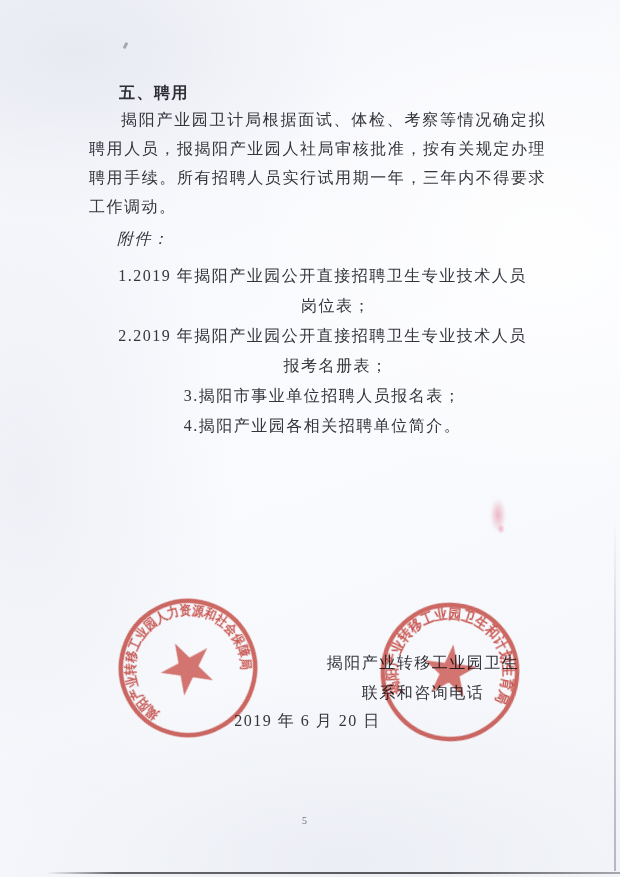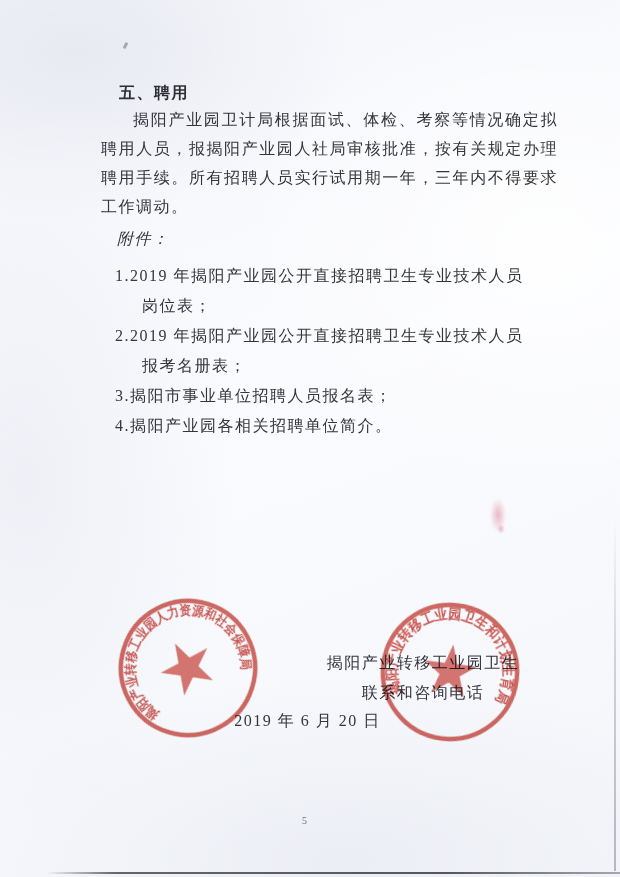--- a/index.html
+++ b/index.html
@@ -11,21 +11,21 @@
   .paper{
     position:absolute;inset:0;
     background:
       radial-gradient(ellipse 420px 260px at 12% 6%, rgba(219,223,234,.55), transparent 65%),
       radial-gradient(ellipse 520px 420px at 88% 28%, rgba(255,255,255,.85), transparent 60%),
       radial-gradient(ellipse 300px 500px at 4% 55%, rgba(223,226,236,.45), transparent 70%),
       radial-gradient(ellipse 640px 280px at 55% 98%, rgba(226,229,238,.5), transparent 65%),
       linear-gradient(160deg,#f5f6fa 0%,#fafbfe 45%,#f4f6fa 100%);
     color:#35363c;
   }
-  .txt{position:absolute;font-size:16px;letter-spacing:1.5px;line-height:29px;}
+  .txt{position:absolute;font-size:16px;letter-spacing:1.5px;line-height:29px;text-align:center;}
   .heading{font-weight:700;color:#2e2f34;}
   .para{text-align:justify;}
   .att-item{padding-left:57px;text-indent:-27px;line-height:30px;}
   .contact-line{line-height:30px;}
   .sig{line-height:30px;text-align:center;}
   .pagenum{font-size:10px;color:#707078;letter-spacing:0;}
   .seal{position:absolute;mix-blend-mode:multiply;opacity:.88;filter:blur(.3px);}
   .seal text{font-family:"Liberation Serif","DejaVu Serif",serif;font-weight:700;}
   .mark-top{position:absolute;left:124px;top:42px;width:3px;height:7px;background:#8d929c;
     transform:rotate(28deg);border-radius:2px;opacity:.75;}
@@ -40,21 +40,21 @@
   .edge-right{position:absolute;right:4px;top:520px;bottom:6px;width:2px;
     background:linear-gradient(to bottom,rgba(150,155,168,0),rgba(148,152,165,.4) 40%,rgba(120,124,138,.5));}
 </style>
 </head>
 <body>
 
 <div class="paper">
 
   <div class="txt heading" style="left:119px;top:78px;">五、聘用</div>
 
-  <div class="txt para" style="left:101px;top:105px;width:457px;text-indent:2em;">揭阳产业园卫计局根据面试、体检、考察等情况确定拟聘用人员，报揭阳产业园人社局审核批准，按有关规定办理聘用手续。所有招聘人员实行试用期一年，三年内不得要求工作调动。</div>
+  <div class="txt para" style="left:89px;top:105px;width:457px;text-indent:2em;">揭阳产业园卫计局根据面试、体检、考察等情况确定拟聘用人员，报揭阳产业园人社局审核批准，按有关规定办理聘用手续。所有招聘人员实行试用期一年，三年内不得要求工作调动。</div>
 
   <div class="txt" style="left:117px;top:224px;line-height:30px;font-style:italic;">附件：</div>
 
   <div class="txt" style="left:85px;top:253px;width:445px;margin-top:8px;">
     <div class="att-item">1.2019 年揭阳产业园公开直接招聘卫生专业技术人员岗位表；</div>
     <div class="att-item">2.2019 年揭阳产业园公开直接招聘卫生专业技术人员报考名册表；</div>
     <div class="att-item">3.揭阳市事业单位招聘人员报名表；</div>
     <div class="att-item">4.揭阳产业园各相关招聘单位简介。</div>
   </div>
 

